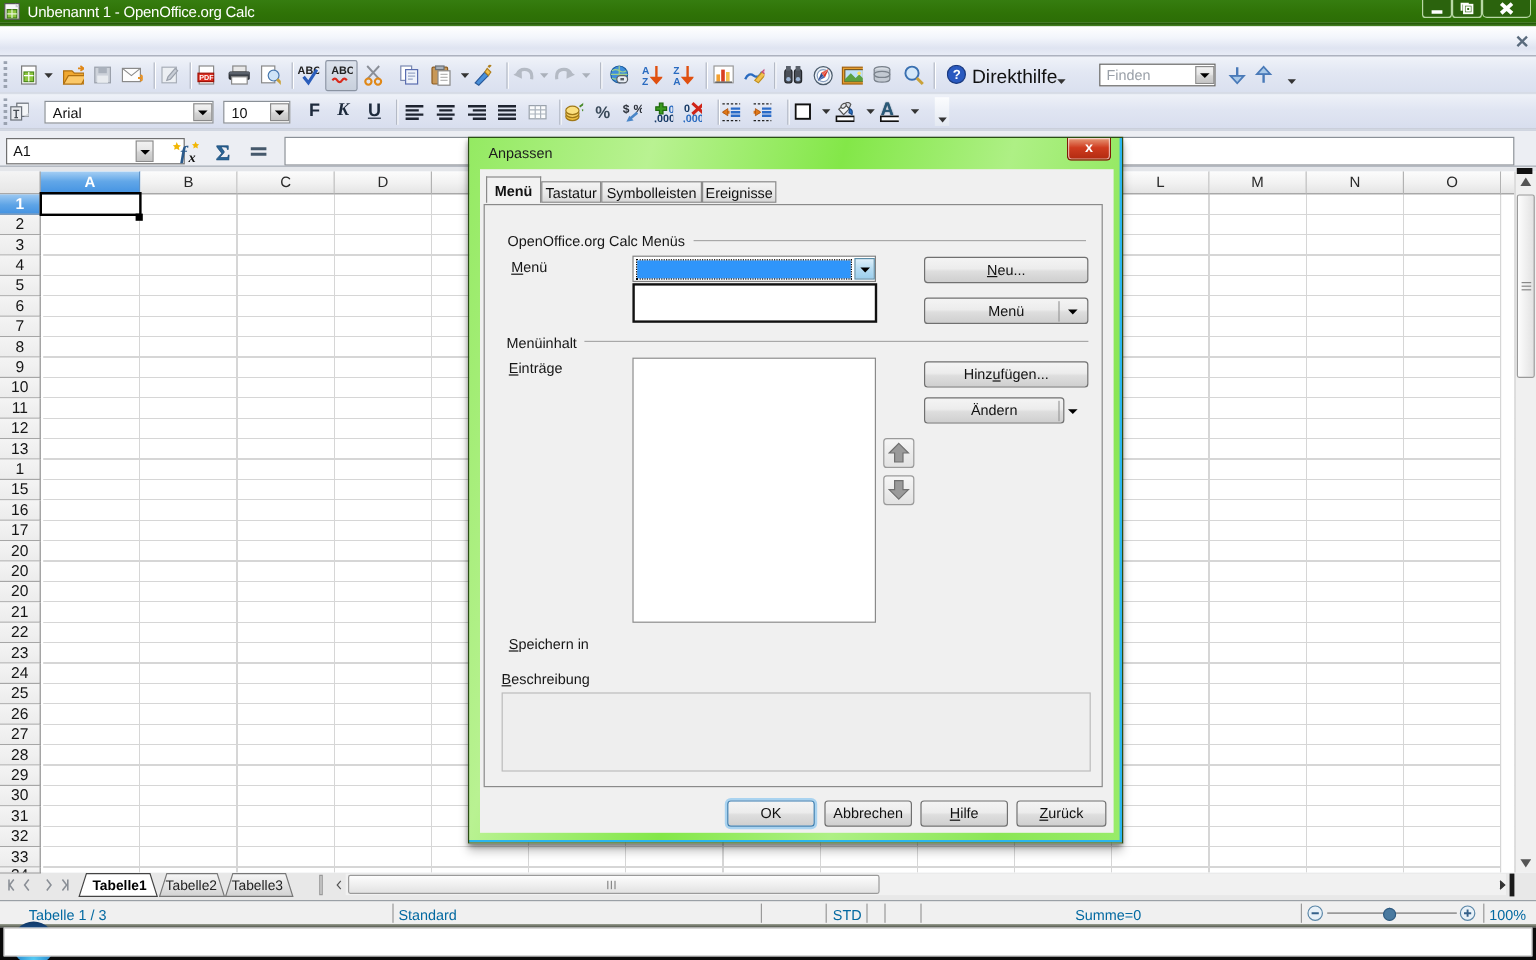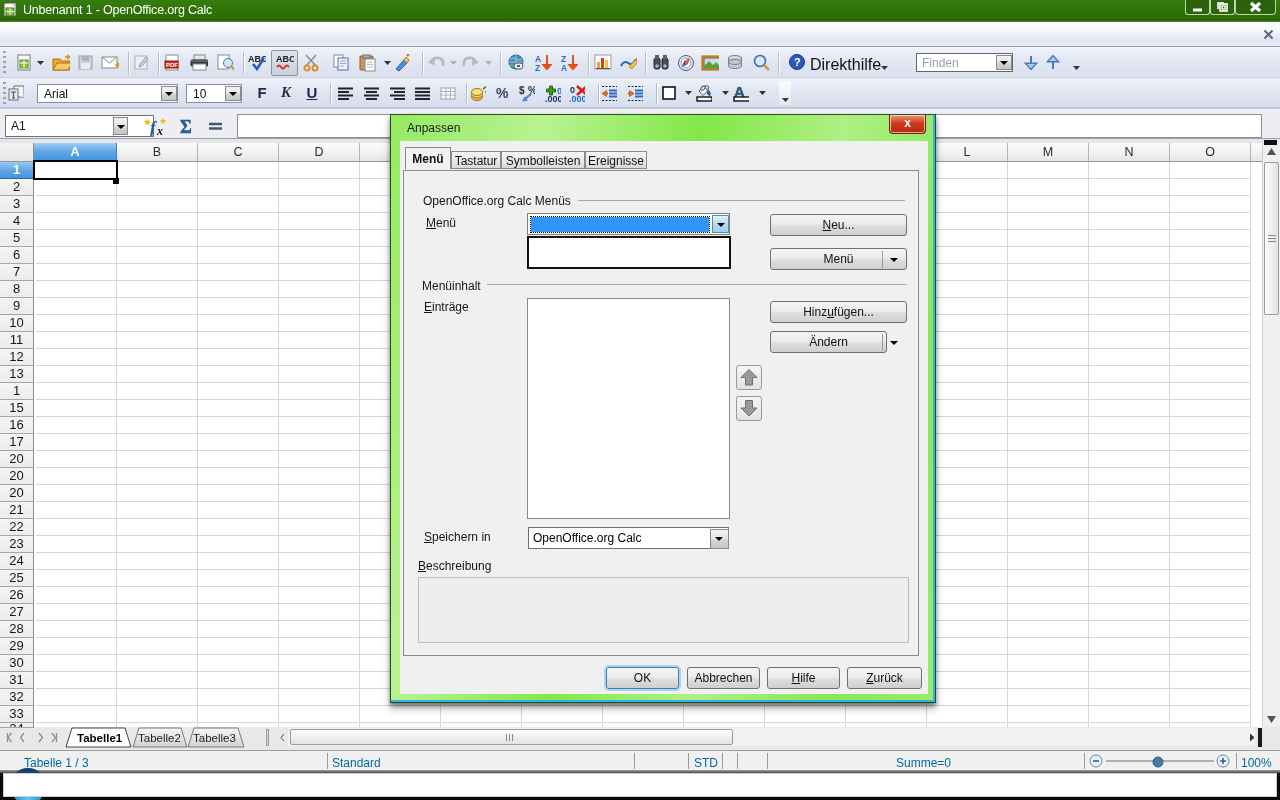--- a/index.html
+++ b/index.html
@@ -569,26 +569,20 @@
     <div class="a" style="left:136px;top:183px;width:203px;height:221px;background:#fff;border:1px solid #8a8a8a"></div>
     <div class="a btn" style="left:379px;top:186px;width:137px;height:22px;line-height:21px">Hinz<u class="mn">u</u>fügen...</div>
     <div class="a btn" style="left:379px;top:216px;width:117px;height:22px;line-height:21px">Ändern<div class="a" style="left:111px;top:2px;width:1px;height:17px;background:#9a9a9a"></div><div class="a tri" style="left:119px;top:9px"></div></div>
     <div class="a arrbtn" style="left:345px;top:250px"><svg width="24" height="23" viewBox="0 0 24 23">
           <path d="M12 3.5 L20 11.5 L15.5 11.5 L15.5 19 L8.5 19 L8.5 11.5 L4 11.5 Z" fill="#9a9a9a" stroke="#707070"></path>
         </svg></div>
     <div class="a arrbtn" style="left:345px;top:281px"><svg width="24" height="23" viewBox="0 0 24 23">
           <path d="M12 19 L20 11 L15.5 11 L15.5 3.5 L8.5 3.5 L8.5 11 L4 11 Z" fill="#9a9a9a" stroke="#707070"></path>
         </svg></div>
     <div class="a lbl" style="left:33px;top:415px"><u class="mn">S</u>peichern in</div>
-    <div class="a" style="left:137px;top:412px;width:201px;height:22px;background:#fff;border:1px solid #707070">
-      <div class="a" style="left:4px;top:3px;font-size:12px">OpenOffice.org Calc</div>
-      <div class="a ddbtn" style="left:181px;top:1px">
-          <div class="a tri" style="left:4px;top:7px"></div>
-        </div>
-    </div>
     <div class="a lbl" style="left:27px;top:444px"><u class="mn">B</u>eschreibung</div>
     <div class="a" style="left:27px;top:462px;width:491px;height:66px;background:#eee;border:1px solid #bcbcbc"></div>
     <div class="a btn" style="left:215px;top:552px;width:73px;height:22px;line-height:21px;border-color:#3c7fb1;box-shadow:0 0 0 2px rgba(130,195,240,.65)">OK</div>
     <div class="a btn" style="left:296px;top:552px;width:73px;height:22px;line-height:21px">Abbrechen</div>
     <div class="a btn" style="left:376px;top:552px;width:73px;height:22px;line-height:21px"><u class="mn">H</u>ilfe</div>
     <div class="a btn" style="left:456px;top:552px;width:75px;height:22px;line-height:21px"><u class="mn">Z</u>urück</div>
   </div>
 </div>
 
 </body></html>

